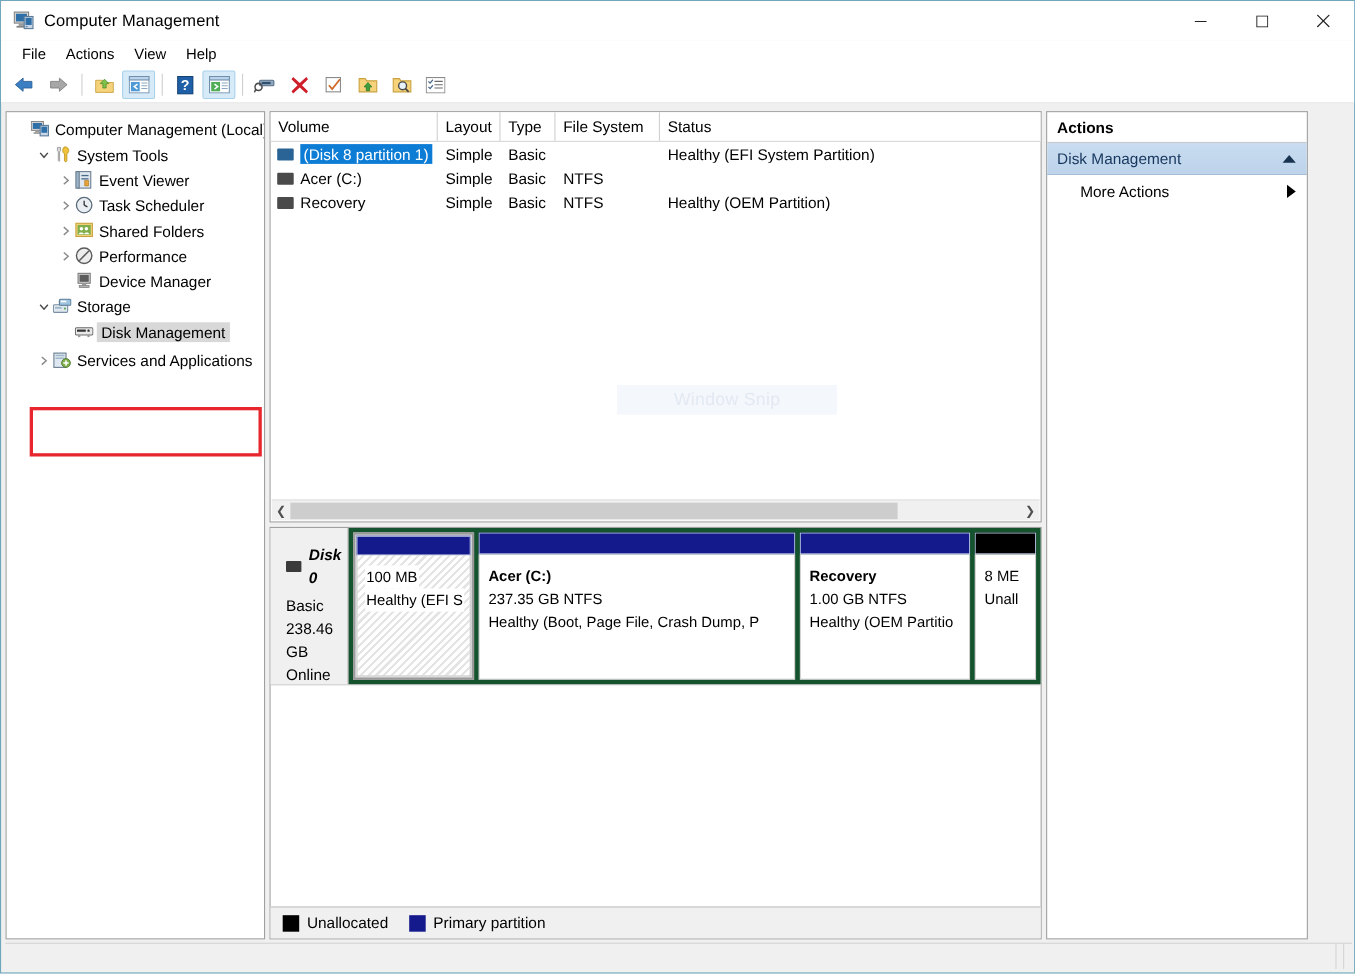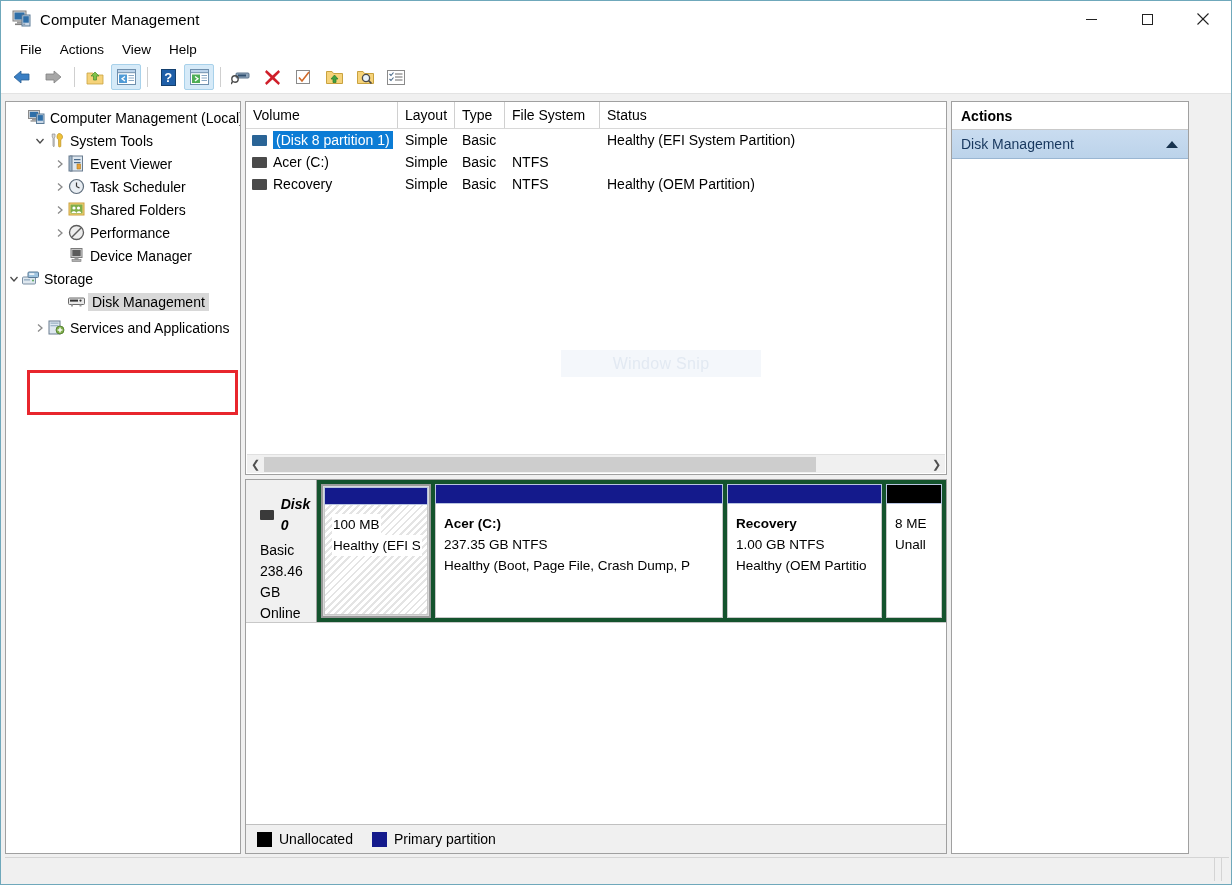--- a/index.html
+++ b/index.html
@@ -615,21 +615,21 @@
           <div class="tree-row" style="padding-left: 46px;">
             <span class="twisty"></span>
             <span class="tree-ico"><svg width="17" height="17" viewBox="0 0 17 17">
                 <rect x="3" y="1.5" width="11" height="9" fill="#dcdcdc" stroke="#7a7a7a"></rect>
                 <rect x="4.3" y="2.8" width="8.4" height="6.4" fill="#5c5c5c"></rect>
                 <rect x="6.5" y="10.5" width="4" height="2" fill="#9a9a9a"></rect>
                 <rect x="4" y="12.5" width="9" height="2" fill="#b0b0b0" stroke="#7a7a7a" stroke-width="0.6"></rect>
               </svg></span>
             <span class="tree-label">Device Manager</span>
           </div>
-          <div class="tree-row" style="">
+          <div class="tree-row" style="padding-left: 26px;">
             <span class="twisty">
               <svg width="10" height="10" viewBox="0 0 10 10">
                 <path d="M1.5,3 L5,7 L8.5,3" fill="none" stroke="#4a4a4a" stroke-width="1.3"></path>
               </svg>
             </span>
             <span class="tree-ico"><svg width="17" height="17" viewBox="0 0 17 17">
                 <rect x="0.5" y="7" width="13" height="7" rx="1" fill="#dfe8ef" stroke="#7a8fa3"></rect>
                 <rect x="2" y="9" width="6" height="1.6" fill="#9fb5c8"></rect>
                 <circle cx="11" cy="10.5" r="1" fill="#5aa65a"></circle>
                 <rect x="6" y="2" width="10.5" height="5.5" rx="1" fill="#9fc4e0" stroke="#5a7a96"></rect>
@@ -777,20 +777,24 @@
           </div>
       </div>
     </div>
 
     <div class="act-pane">
       <div class="act-header">Actions</div>
       <div class="act-group">
         <span>Disk Management</span>
         <span class="tri tri-up"></span>
       </div>
+      <div class="act-item">
+        <span>More Actions</span>
+        <span class="tri tri-right"></span>
+      </div>
     </div>
   </div>
 
   <div class="statusbar">
     <div class="sb-seg" style="width:1210px"></div>
     <div class="sb-seg" style="width:7px"></div>
   </div>
 </div>
 
 </body></html>

